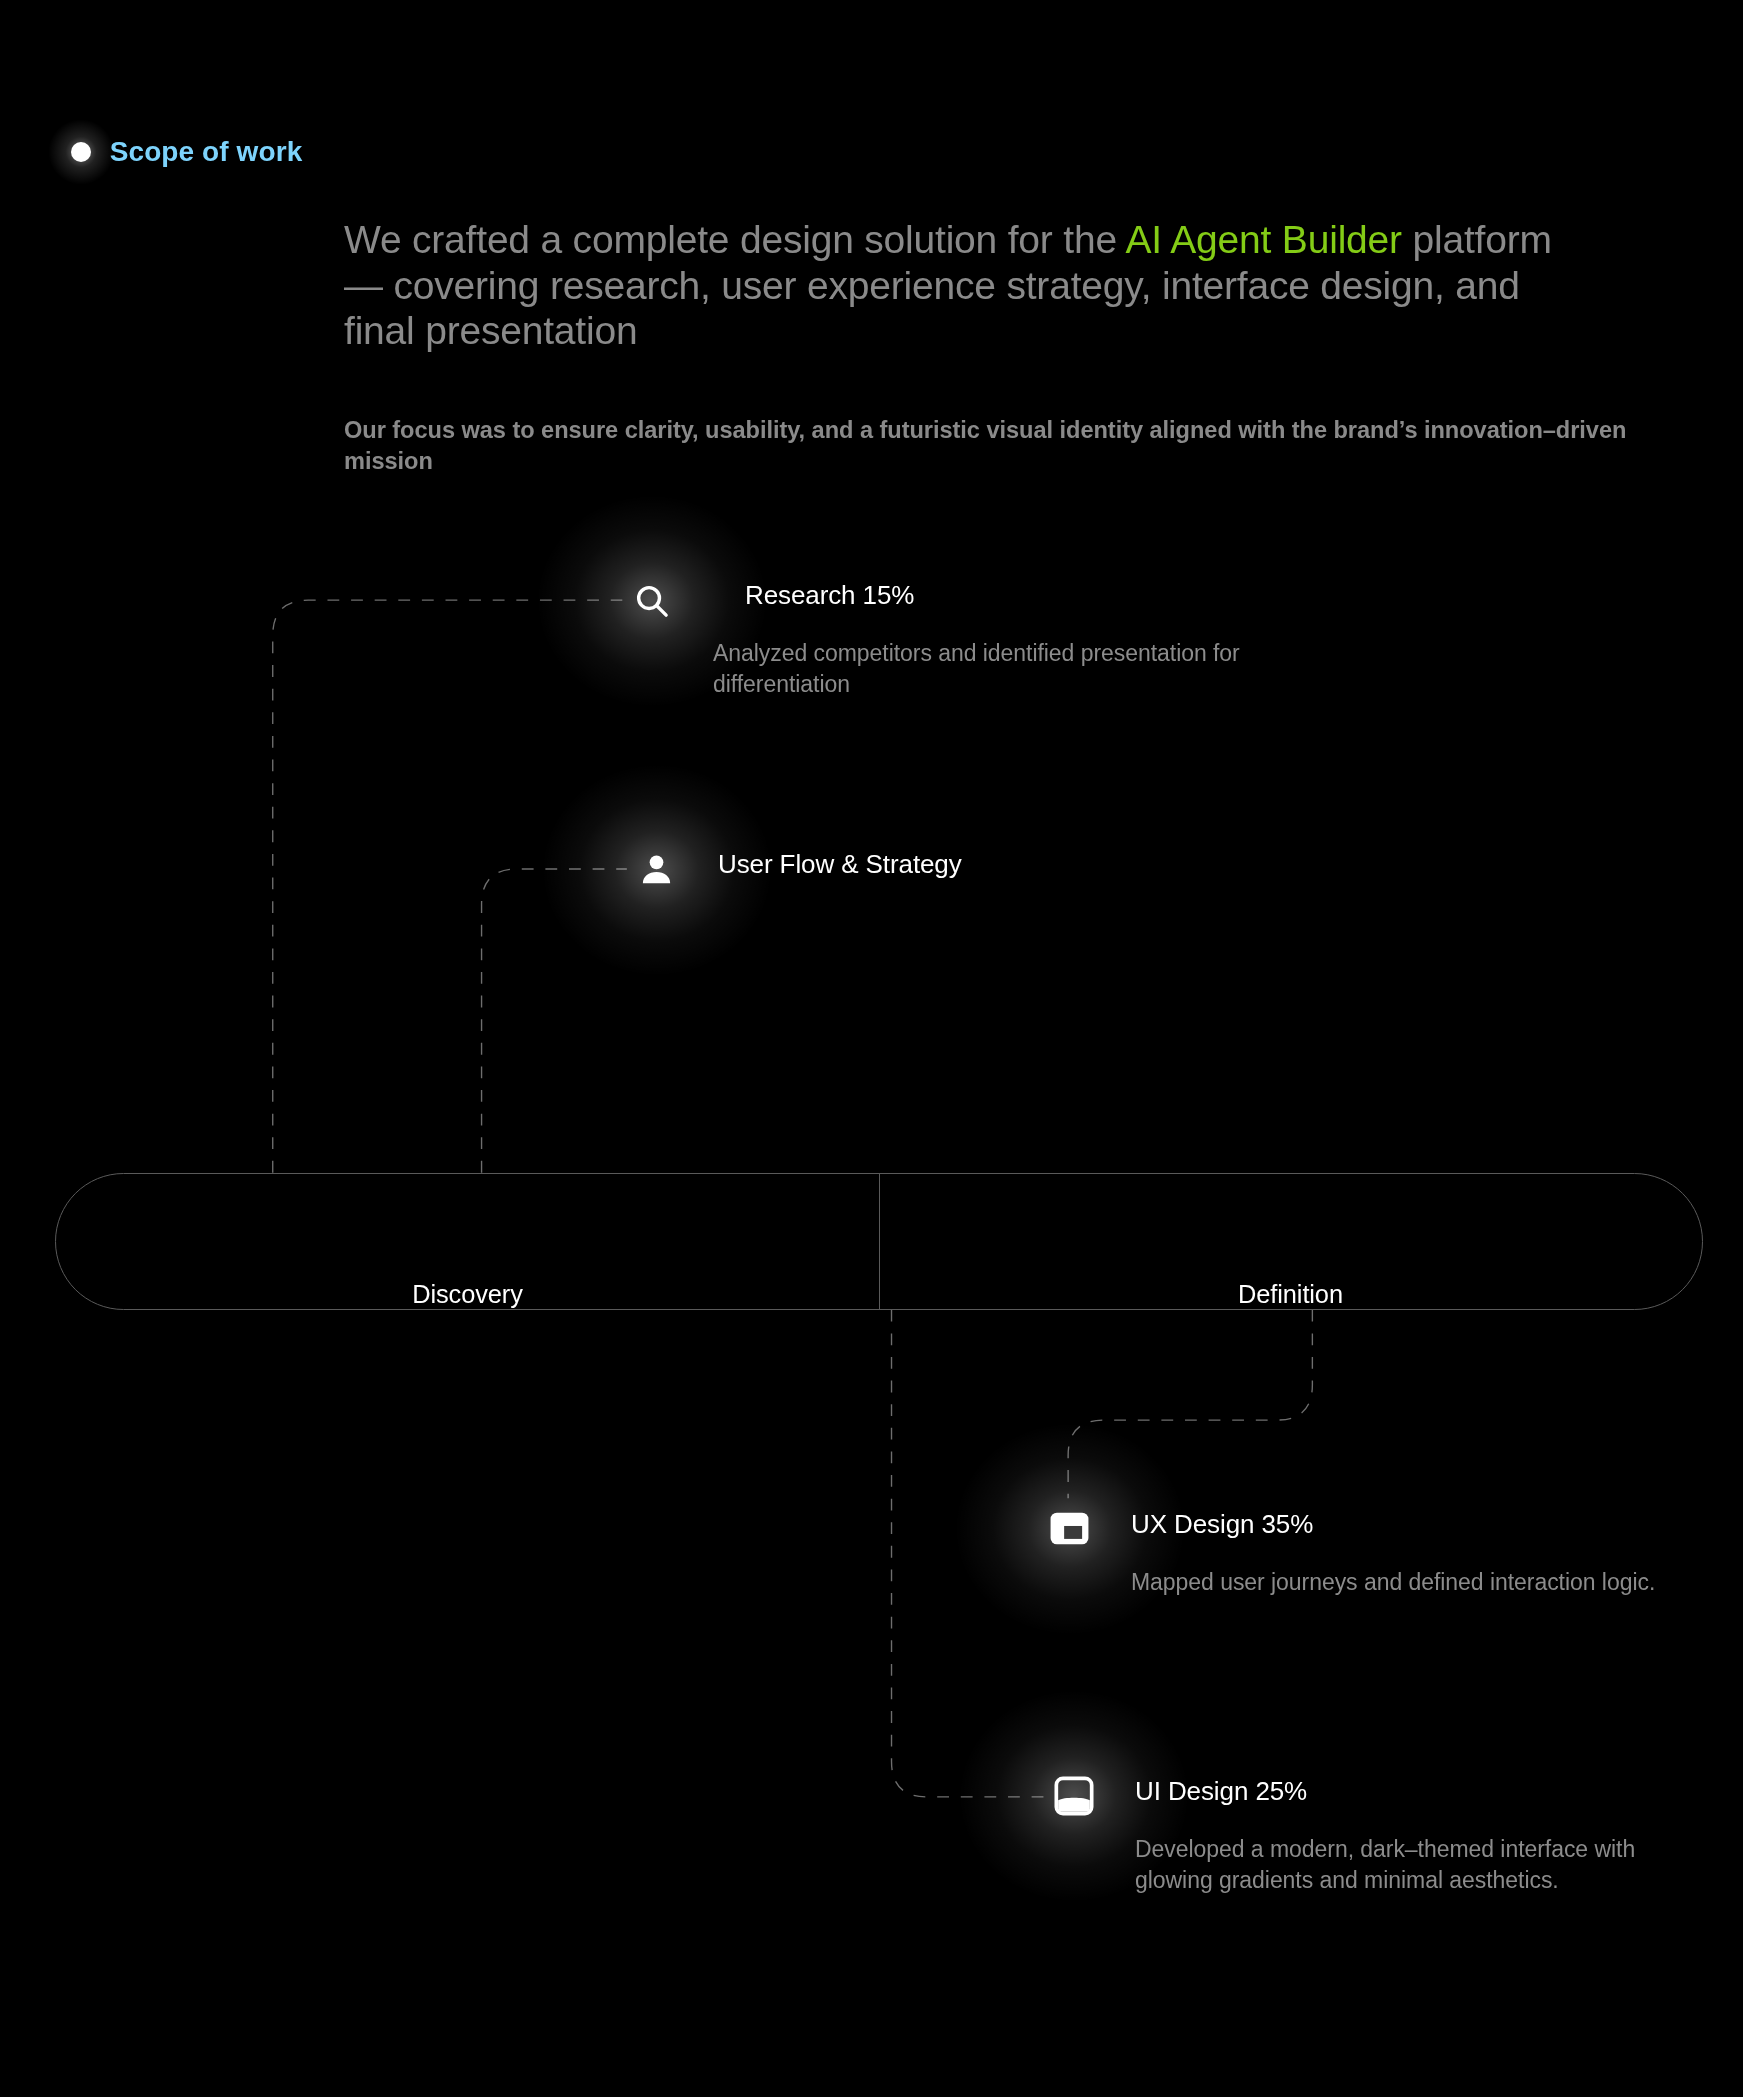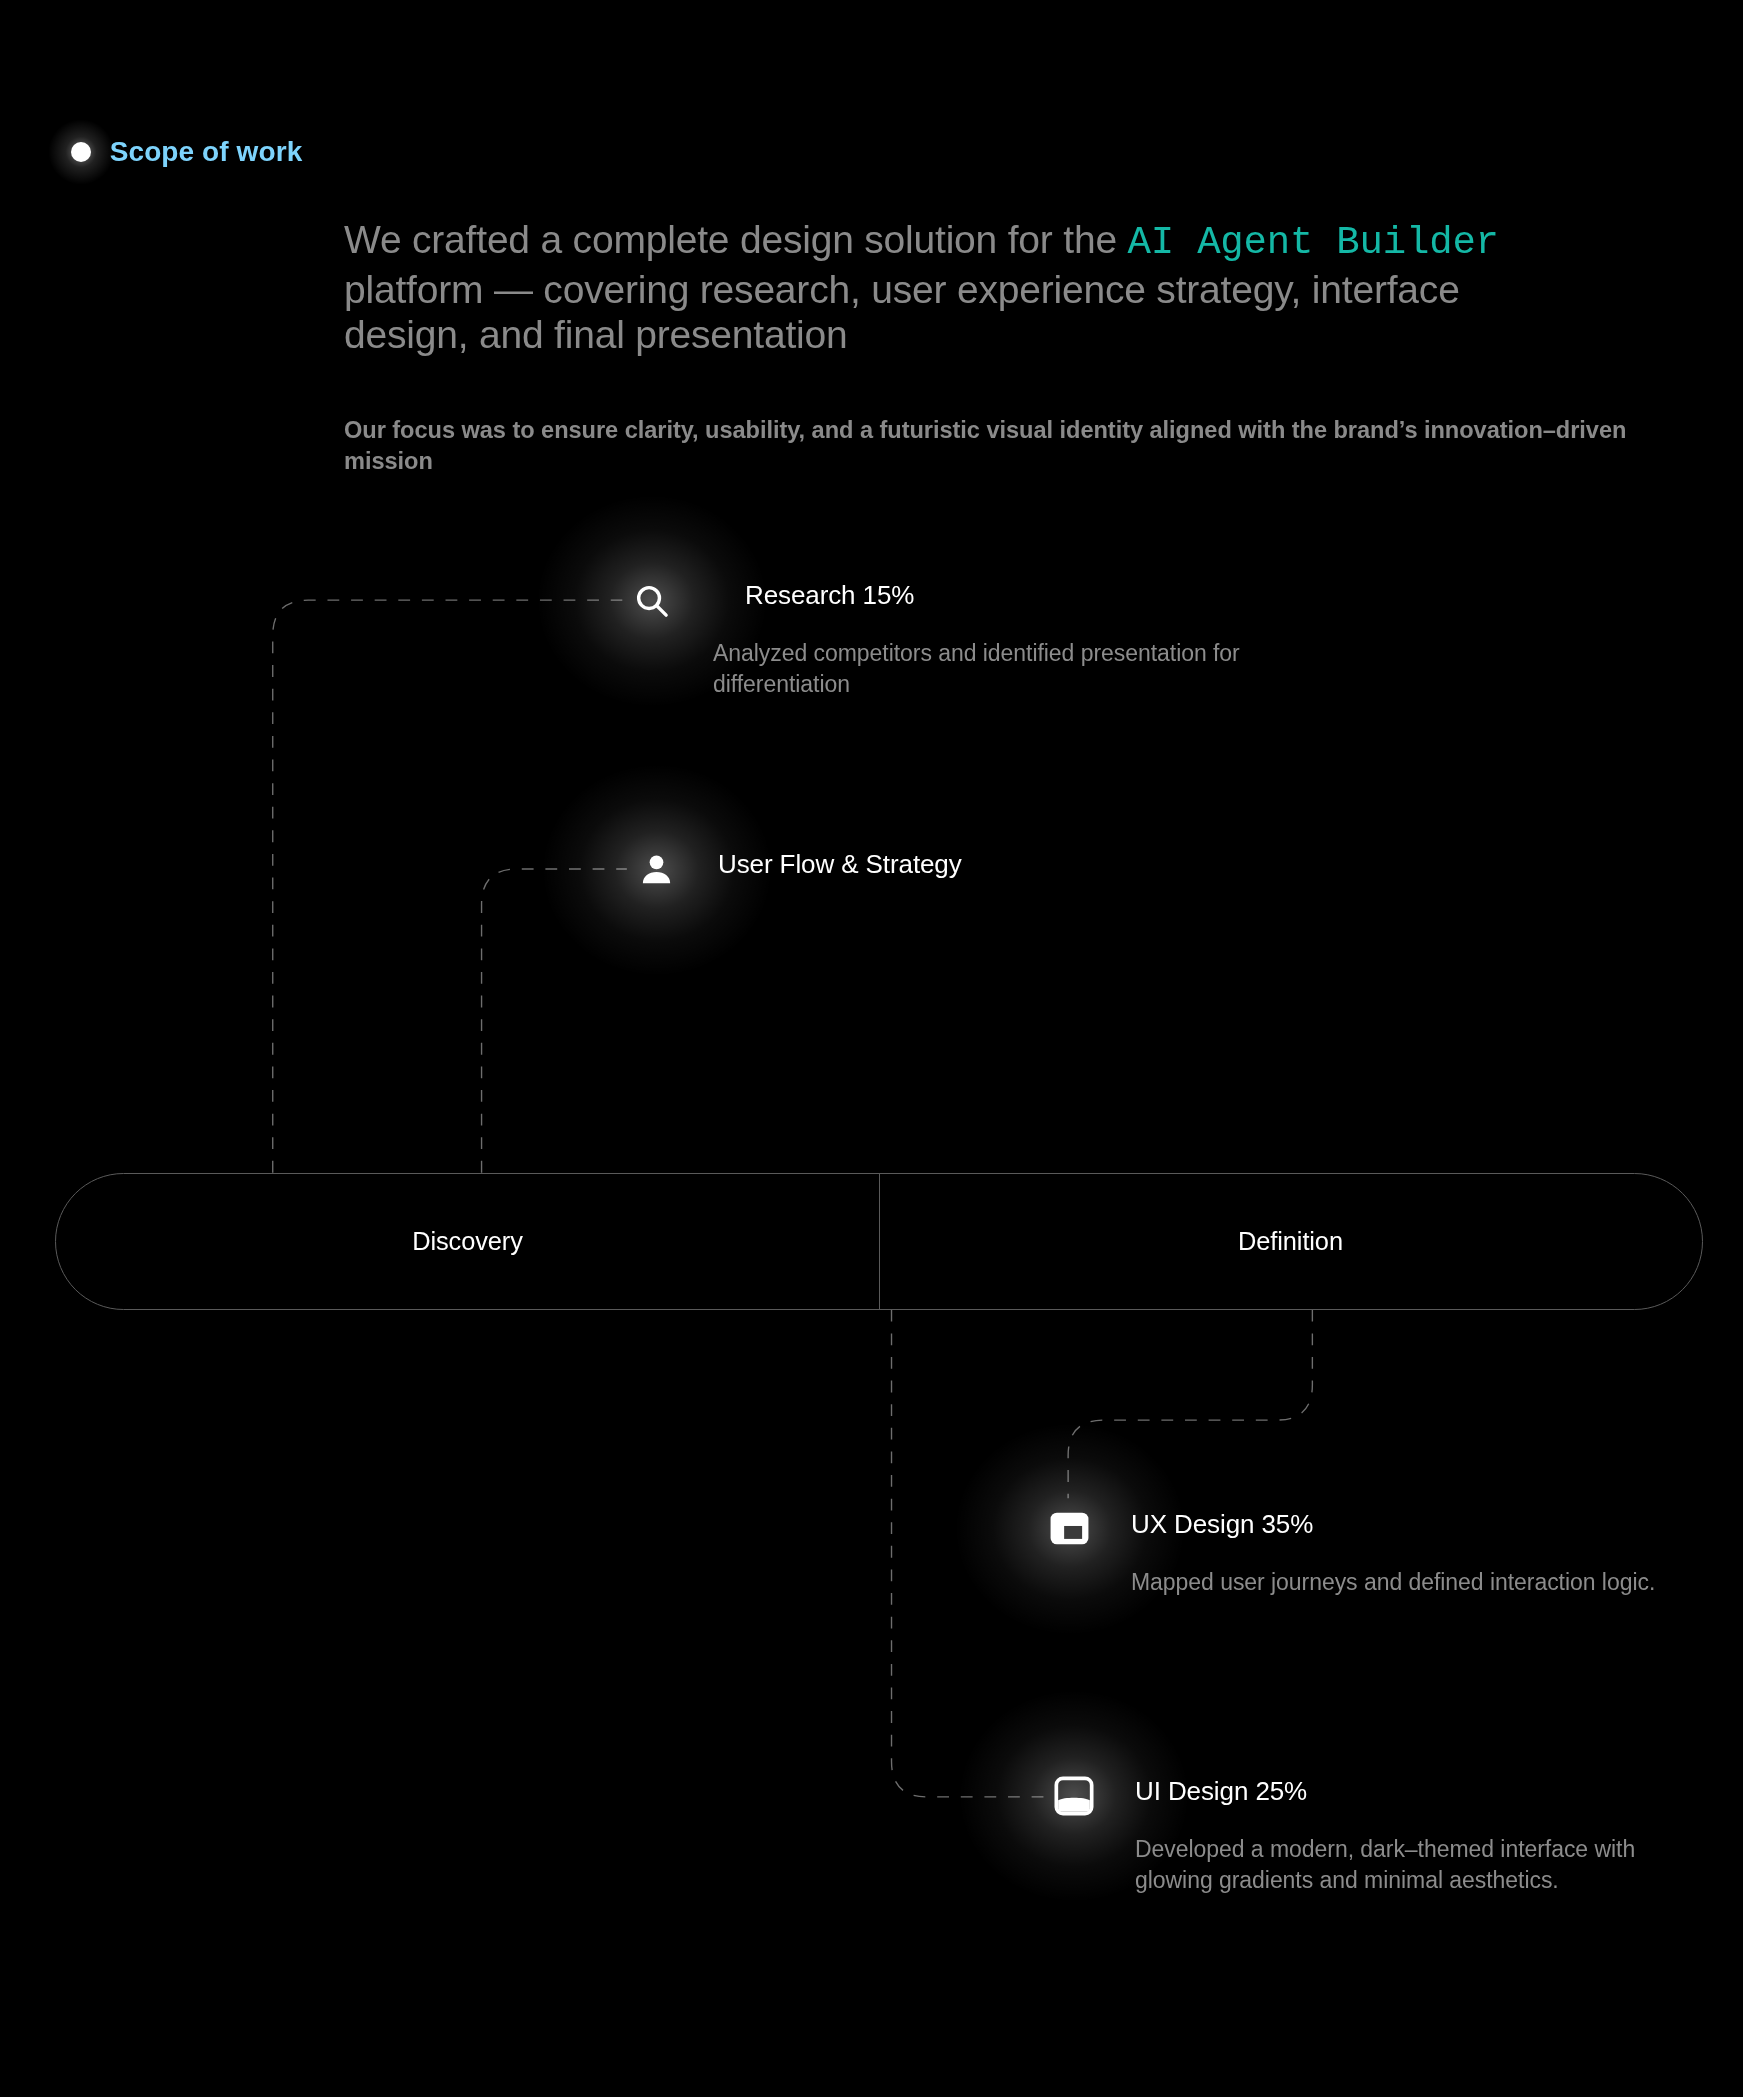--- a/index.html
+++ b/index.html
@@ -31,21 +31,21 @@
   #eyebrow .eyebrow-label{
     font-size:28px; letter-spacing:0.1px; color:#7dd3fc; font-weight:700;
   }
 
   
   #headline{
     position:absolute; left:344px; top:217px; width:1235px;
     font-size:39px; line-height:1.17; color:#8a8a8a; font-weight:400;
     letter-spacing:-0.2px;
   }
-  #headline .hl-strong{ color:#14b8a6;font-family:Liberation Mono, monospace; }
+  #headline .hl-strong{ color:#84cc16; }
 
   
   #subcopy{
     position:absolute; left:344px; top:415px; width:1340px;
     font-size:23.6px; line-height:1.33; color:#8a8a8a; font-weight:700;
     letter-spacing:-0.05px;
   }
 
   
   #connectors{
@@ -79,21 +79,21 @@
   
   #tabbar{
     position:absolute; left:55px; top:1173px;
     width:1648px; height:137px;
     border:0.9px solid #5a5a5a;
     border-radius:69px;
     display:flex; align-items:stretch;
   }
   #tabbar .tab{
     flex:1 1 0; position:relative;
-    display:flex; align-items:center; justify-content:center;
+    display:flex; align-items:flex-end; justify-content:center;
     font-size:25.4px; color:#ffffff; font-weight:400; letter-spacing:-0.1px;
   }
   #tabbar .tab + .tab::before{
     content:""; position:absolute; left:0; top:-0.9px; bottom:-0.9px;
     width:0.9px; background:#5a5a5a;
   }
   #tabbar .tab.active{
     border-radius:0 69px 69px 0;
     background:
       radial-gradient(ellipse 120% 130% at 42% 50%, rgba(255,255,255,.30) 0%, rgba(255,255,255,.22) 40%, rgba(255,255,255,.14) 72%, rgba(255,255,255,.09) 100%);

